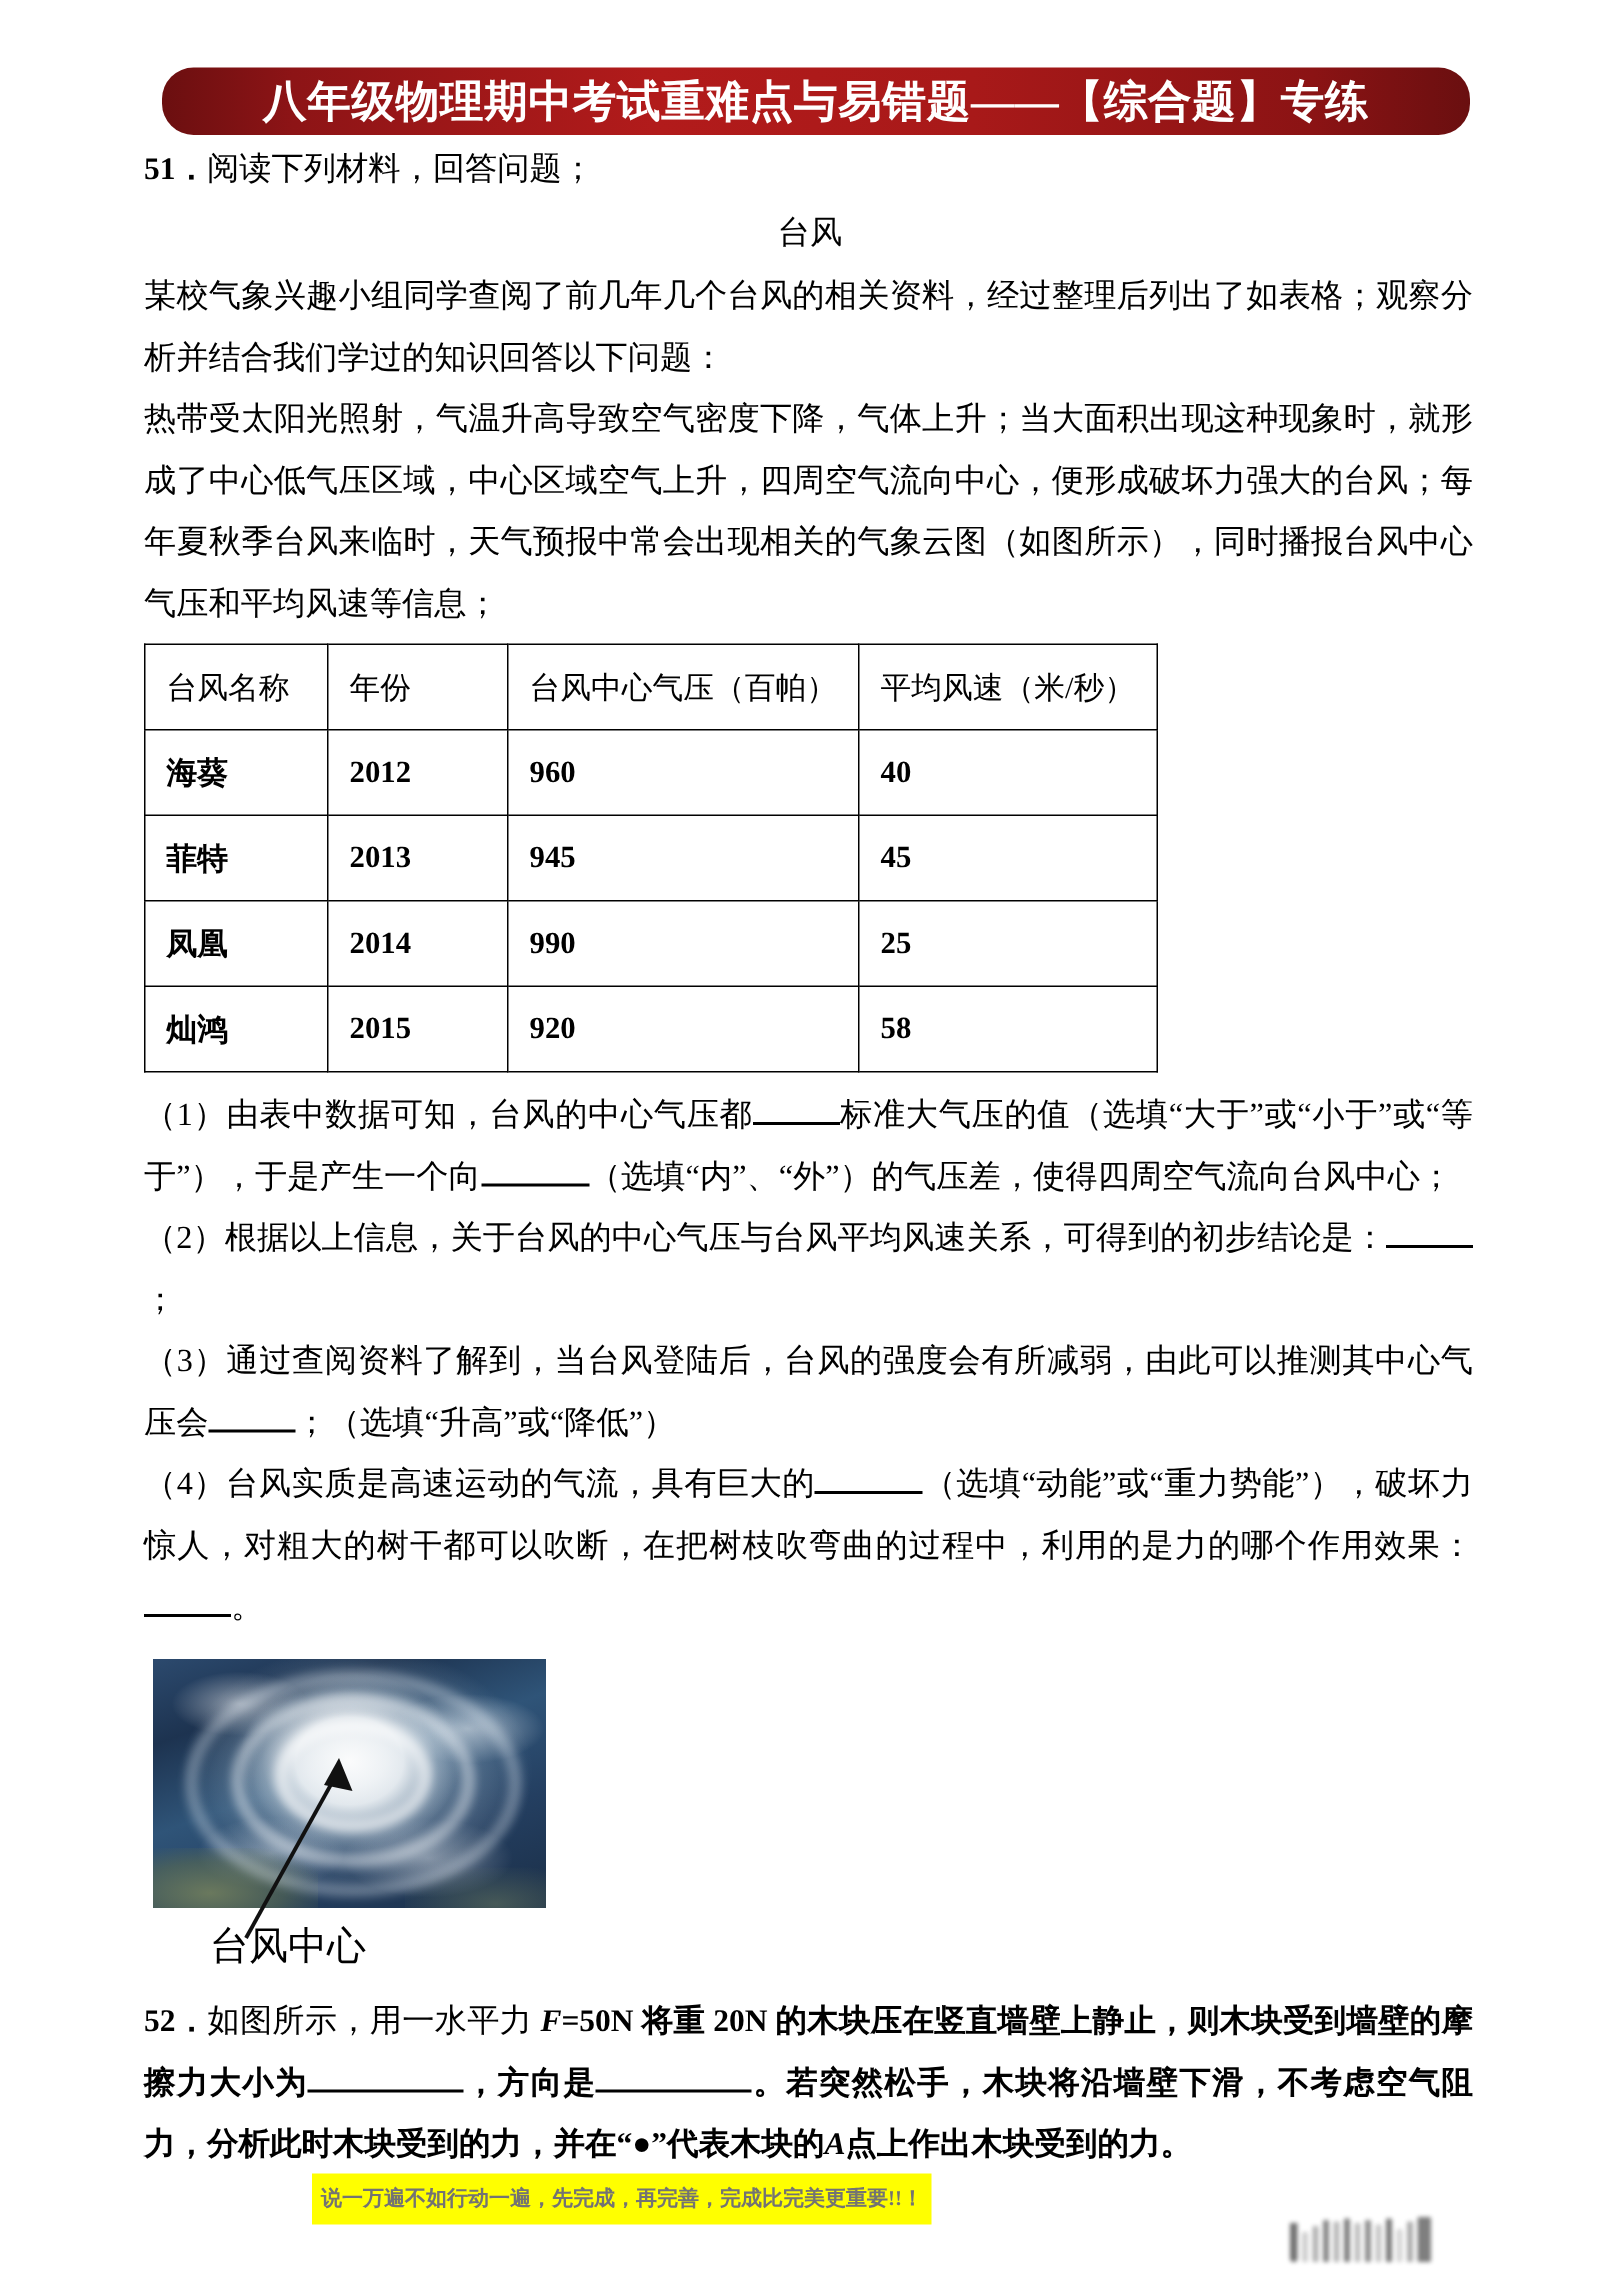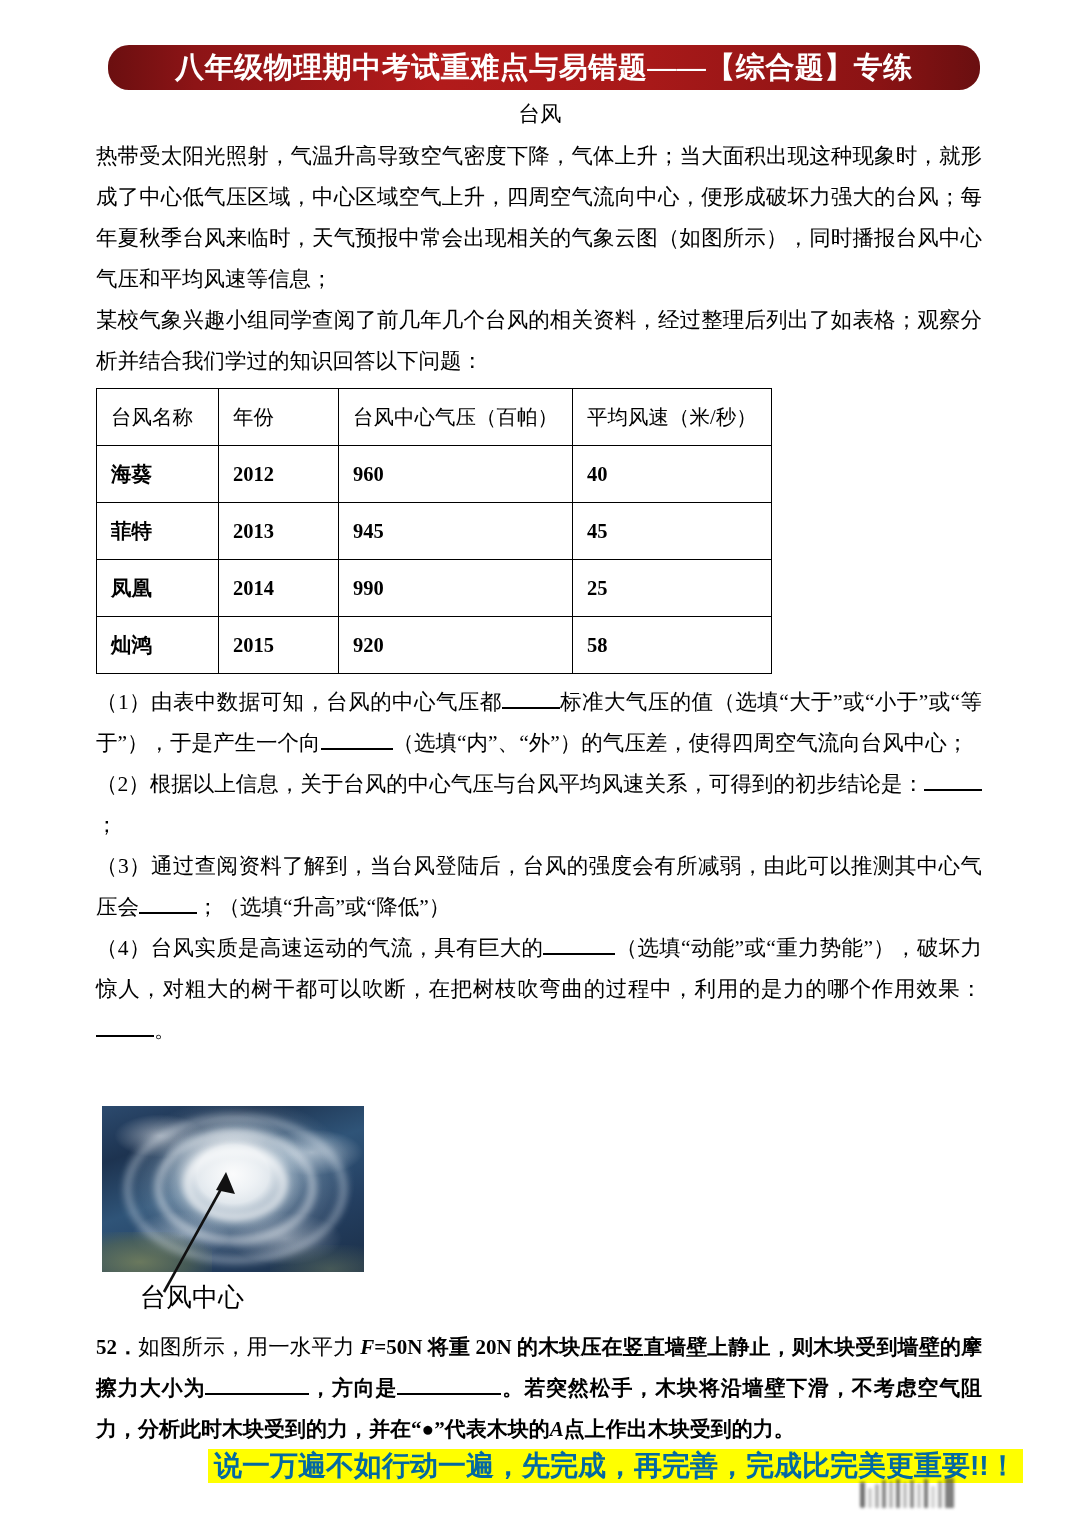--- a/index.html
+++ b/index.html
@@ -184,25 +184,25 @@
     position: absolute;
     left: 208px;
     top: 1449px;
     height: 34px;
     background: #ffff00;
     display: flex;
     align-items: center;
     padding: 0 6px;
   }
   .highlight-text {
-    color: #0369a1;
+    color: #737373;
     font-weight: bold;
-    font-size: 28px;
+    font-size: 14px;
     white-space: nowrap;
-    font-family: Liberation Sans, sans-serif;
+    font-family: Liberation Serif, serif;
   }
 
   
   .watermark {
     position: absolute;
     right: 8px;
     bottom: 20px;
     width: 212px;
     height: 42px;
     display: flex;
@@ -220,26 +220,29 @@
 </style>
 </head>
 <body>
 
 <div class="banner">
   <span class="banner-title">八年级物理期中考试重难点与易错题——【综合题】专练</span>
 </div>
 
 <div class="content">
 
+  <p class="para">
+    <span class="q-num">51．</span><span>阅读下列材料，回答问题；</span>
+  </p>
 
   <p class="center-title">台风</p>
 
+  <p class="para">某校气象兴趣小组同学查阅了前几年几个台风的相关资料，经过整理后列出了如表格；观察分析并结合我们学过的知识回答以下问题：</p>
+
   <p class="para">热带受太阳光照射，气温升高导致空气密度下降，气体上升；当大面积出现这种现象时，就形成了中心低气压区域，中心区域空气上升，四周空气流向中心，便形成破坏力强大的台风；每年夏秋季台风来临时，天气预报中常会出现相关的气象云图（如图所示），同时播报台风中心气压和平均风速等信息；</p>
-
-  <p class="para">某校气象兴趣小组同学查阅了前几年几个台风的相关资料，经过整理后列出了如表格；观察分析并结合我们学过的知识回答以下问题：</p>
 
   <div class="tbl-wrap">
     <table class="data-table">
       <tbody>
           <tr class="head-row">
         <td class="col-name">台风名称</td>
         <td class="col-year">年份</td>
         <td class="col-press">台风中心气压（百帕）</td>
         <td class="col-speed">平均风速（米/秒）</td>
       </tr>

